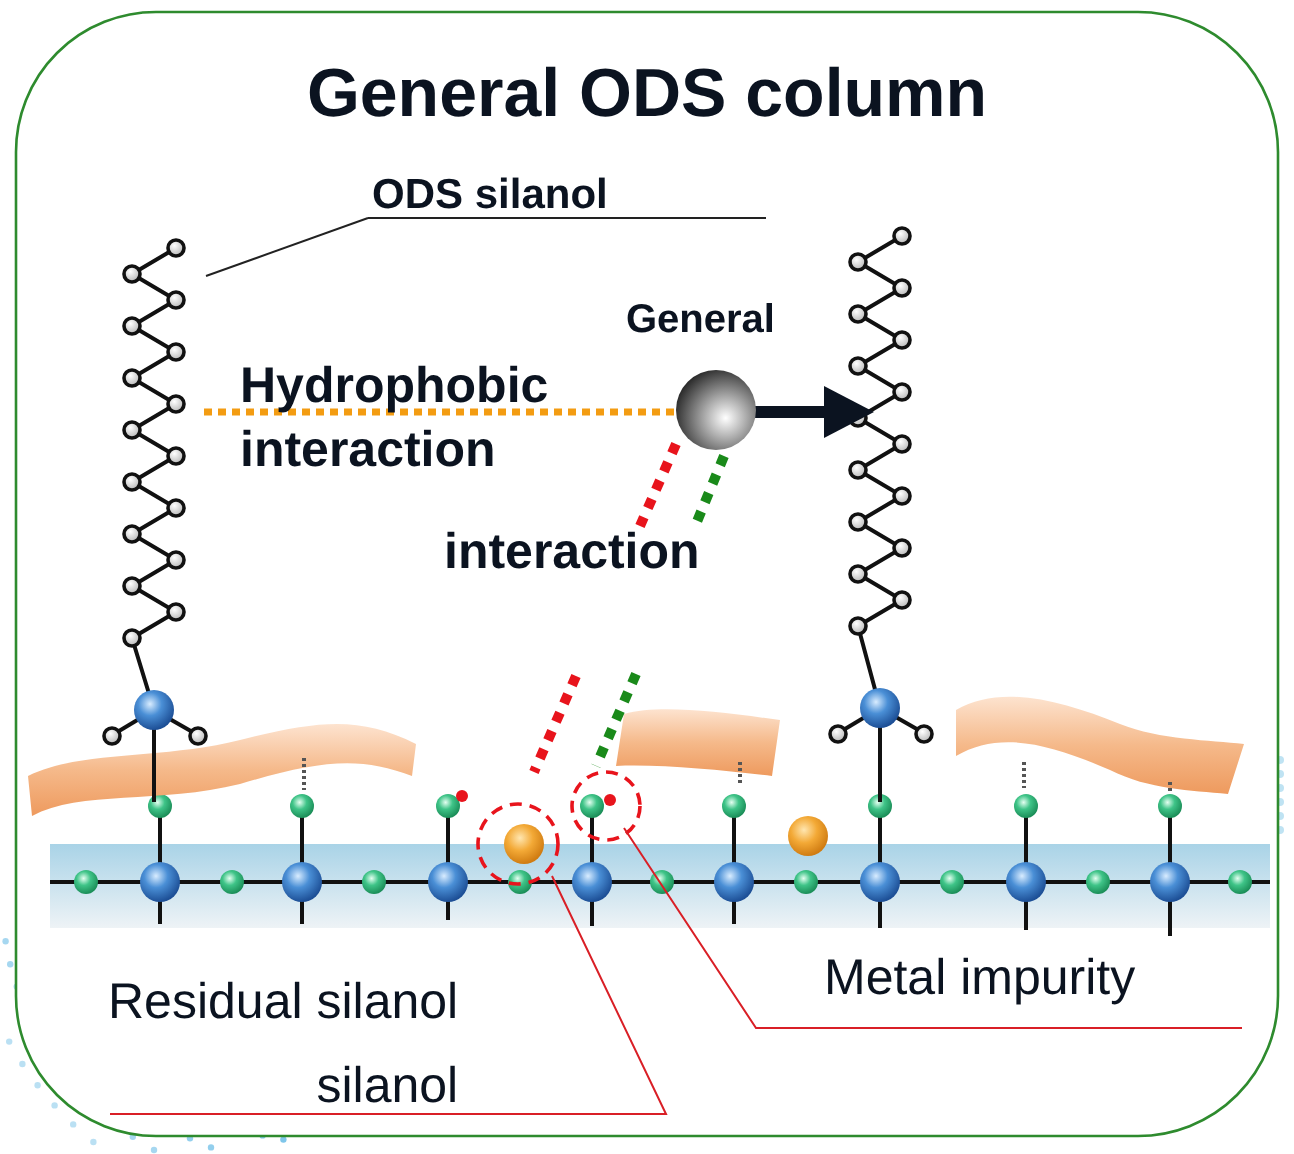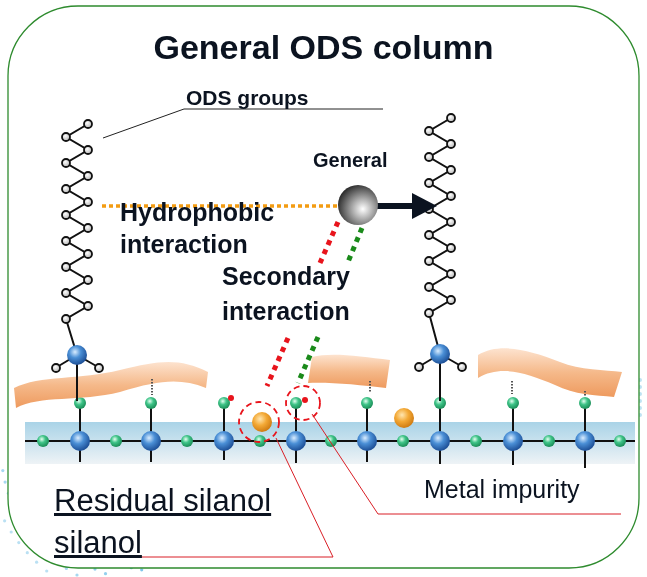--- a/index.html
+++ b/index.html
@@ -3,24 +3,24 @@
 <meta charset="utf-8">
 <style>
   html, body { margin: 0; padding: 0; background: #ffffff; }
   body { width: 647px; height: 577px; position: relative; overflow: hidden;
          font-family: "Liberation Sans", "DejaVu Sans", sans-serif; }
   #stage { position: absolute; left: 0; top: 0; width: 528px; height: 577px; }
   .lbl { position: absolute; color: #0b1320; font-weight: bold; white-space: nowrap; line-height: 1; }
   .title { left: 0; width: 647px; top: 30px; text-align: center; font-size: 34px; }
   .ods { left: 186px; top: 87px; font-size: 21px; }
   .sample { left: 313px; top: 150px; font-size: 20px; }
-  .hydro { left: 120px; top: 177px; font-size: 25px; line-height: 32px; margin-top: 19px; }
+  .hydro { left: 120px; top: 177px; font-size: 25px; line-height: 32px; }
   .second { left: 222px; top: 259px; font-size: 25px; line-height: 35px; text-align: center; font-weight: 600; }
-  .residual { left: 54px; top: 480px; font-size: 31px; line-height: 42px; text-align: left; font-weight: normal; text-decoration: underline; }
-  .metal { left: 424px; top: 477px; font-size: 25px; font-weight: normal; }
+  .residual { left: 54px; top: 480px; font-size: 25px; line-height: 42px; text-align: right; font-weight: normal; }
+  .metal { left: 412px; top: 477px; font-size: 25px; font-weight: normal; }
 </style>
 </head>
 <body>
 
 <div id="stage">
   <svg id="art" width="647" height="577" viewBox="0 0 647 577" style="position:absolute;left:0;top:0">
     <defs>
       <radialGradient id="gBlue" cx="40%" cy="35%" r="65%">
         <stop offset="0%" stop-color="#d8ecff"></stop>
         <stop offset="45%" stop-color="#4a8fd6"></stop>
@@ -268,28 +268,27 @@
     <circle cx="358" cy="205" r="20" fill="url(#gGray)"></circle>
 
     <circle cx="259" cy="422" r="20" fill="none" stroke="#e8141c" stroke-width="1.8" stroke-dasharray="6 4"></circle>
     <circle cx="303" cy="403" r="17" fill="none" stroke="#e8141c" stroke-width="1.8" stroke-dasharray="6 4"></circle>
 
     <polyline points="276,438 333,557 55,557" fill="none" stroke="#d91f26" stroke-width="1"></polyline>
     <polyline points="312,414 378,514 621,514" fill="none" stroke="#d91f26" stroke-width="1"></polyline>
   </svg>
 
   <div class="lbl title">General ODS column</div>
-  <div class="lbl ods">ODS groups</div>
+  <div class="lbl ods">ODS silanol</div>
   <div class="lbl sample">General</div>
   <div class="lbl hydro">
     <div>Hydrophobic</div>
     <div>interaction</div>
   </div>
   <div class="lbl second">
-    <div>Secondary</div>
     <div>interaction</div>
   </div>
   <div class="lbl residual">
     <div>Residual silanol</div>
     <div>silanol</div>
   </div>
   <div class="lbl metal">Metal impurity</div>
 </div>
 
 </body></html>

